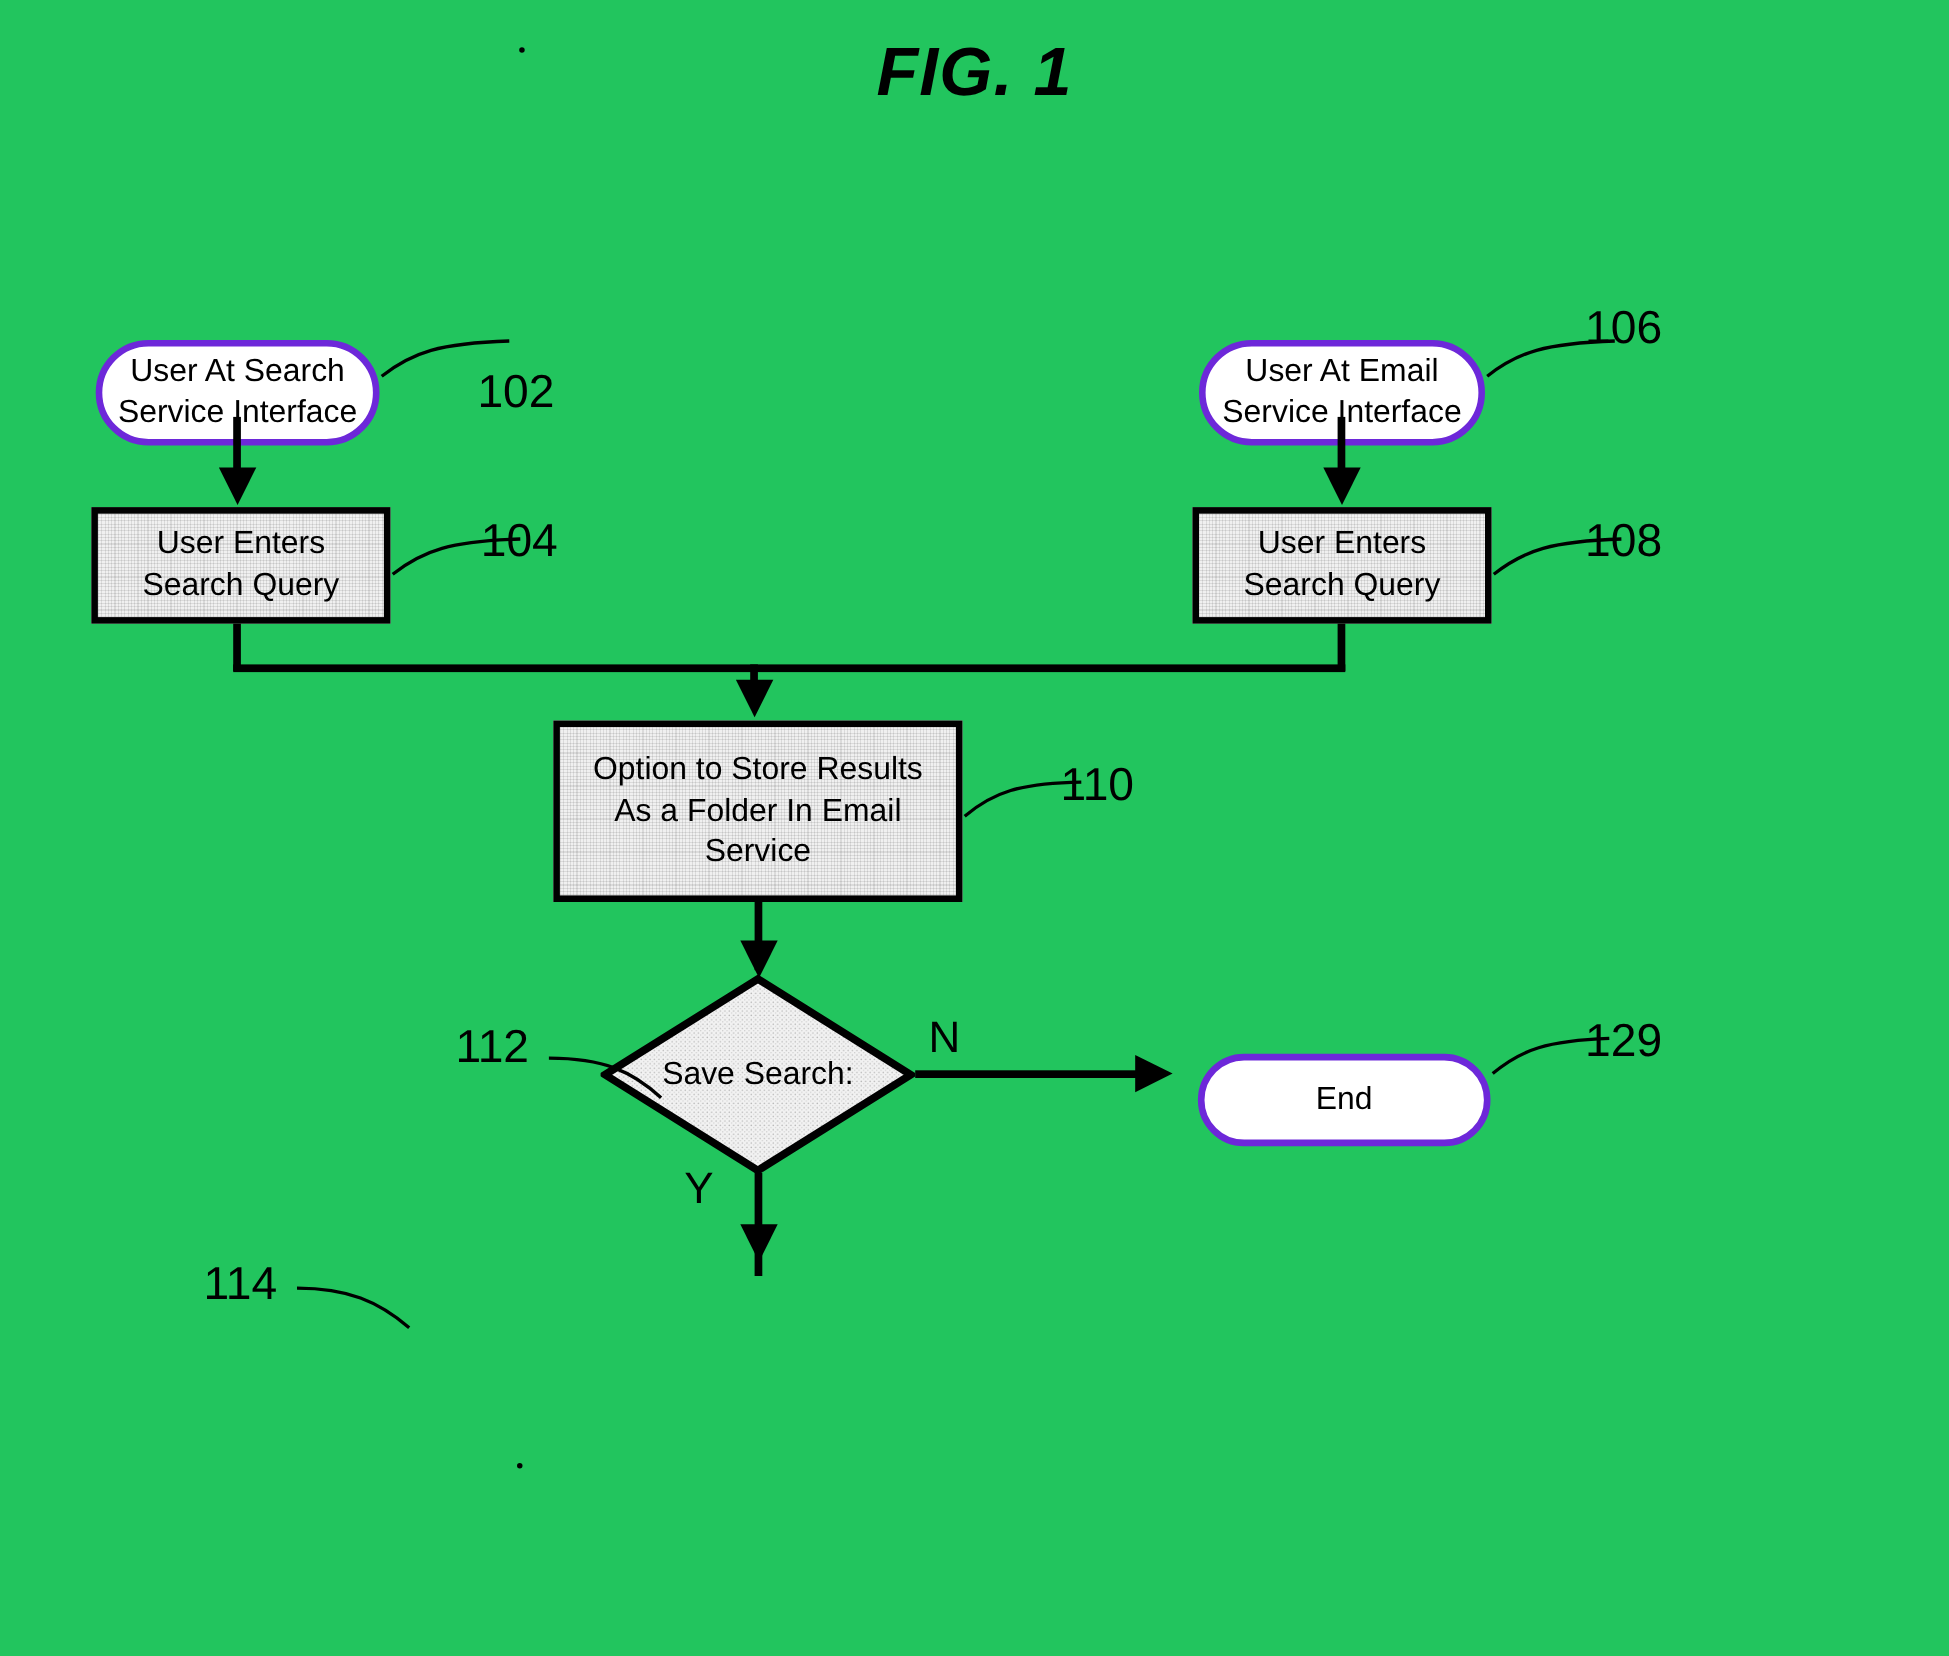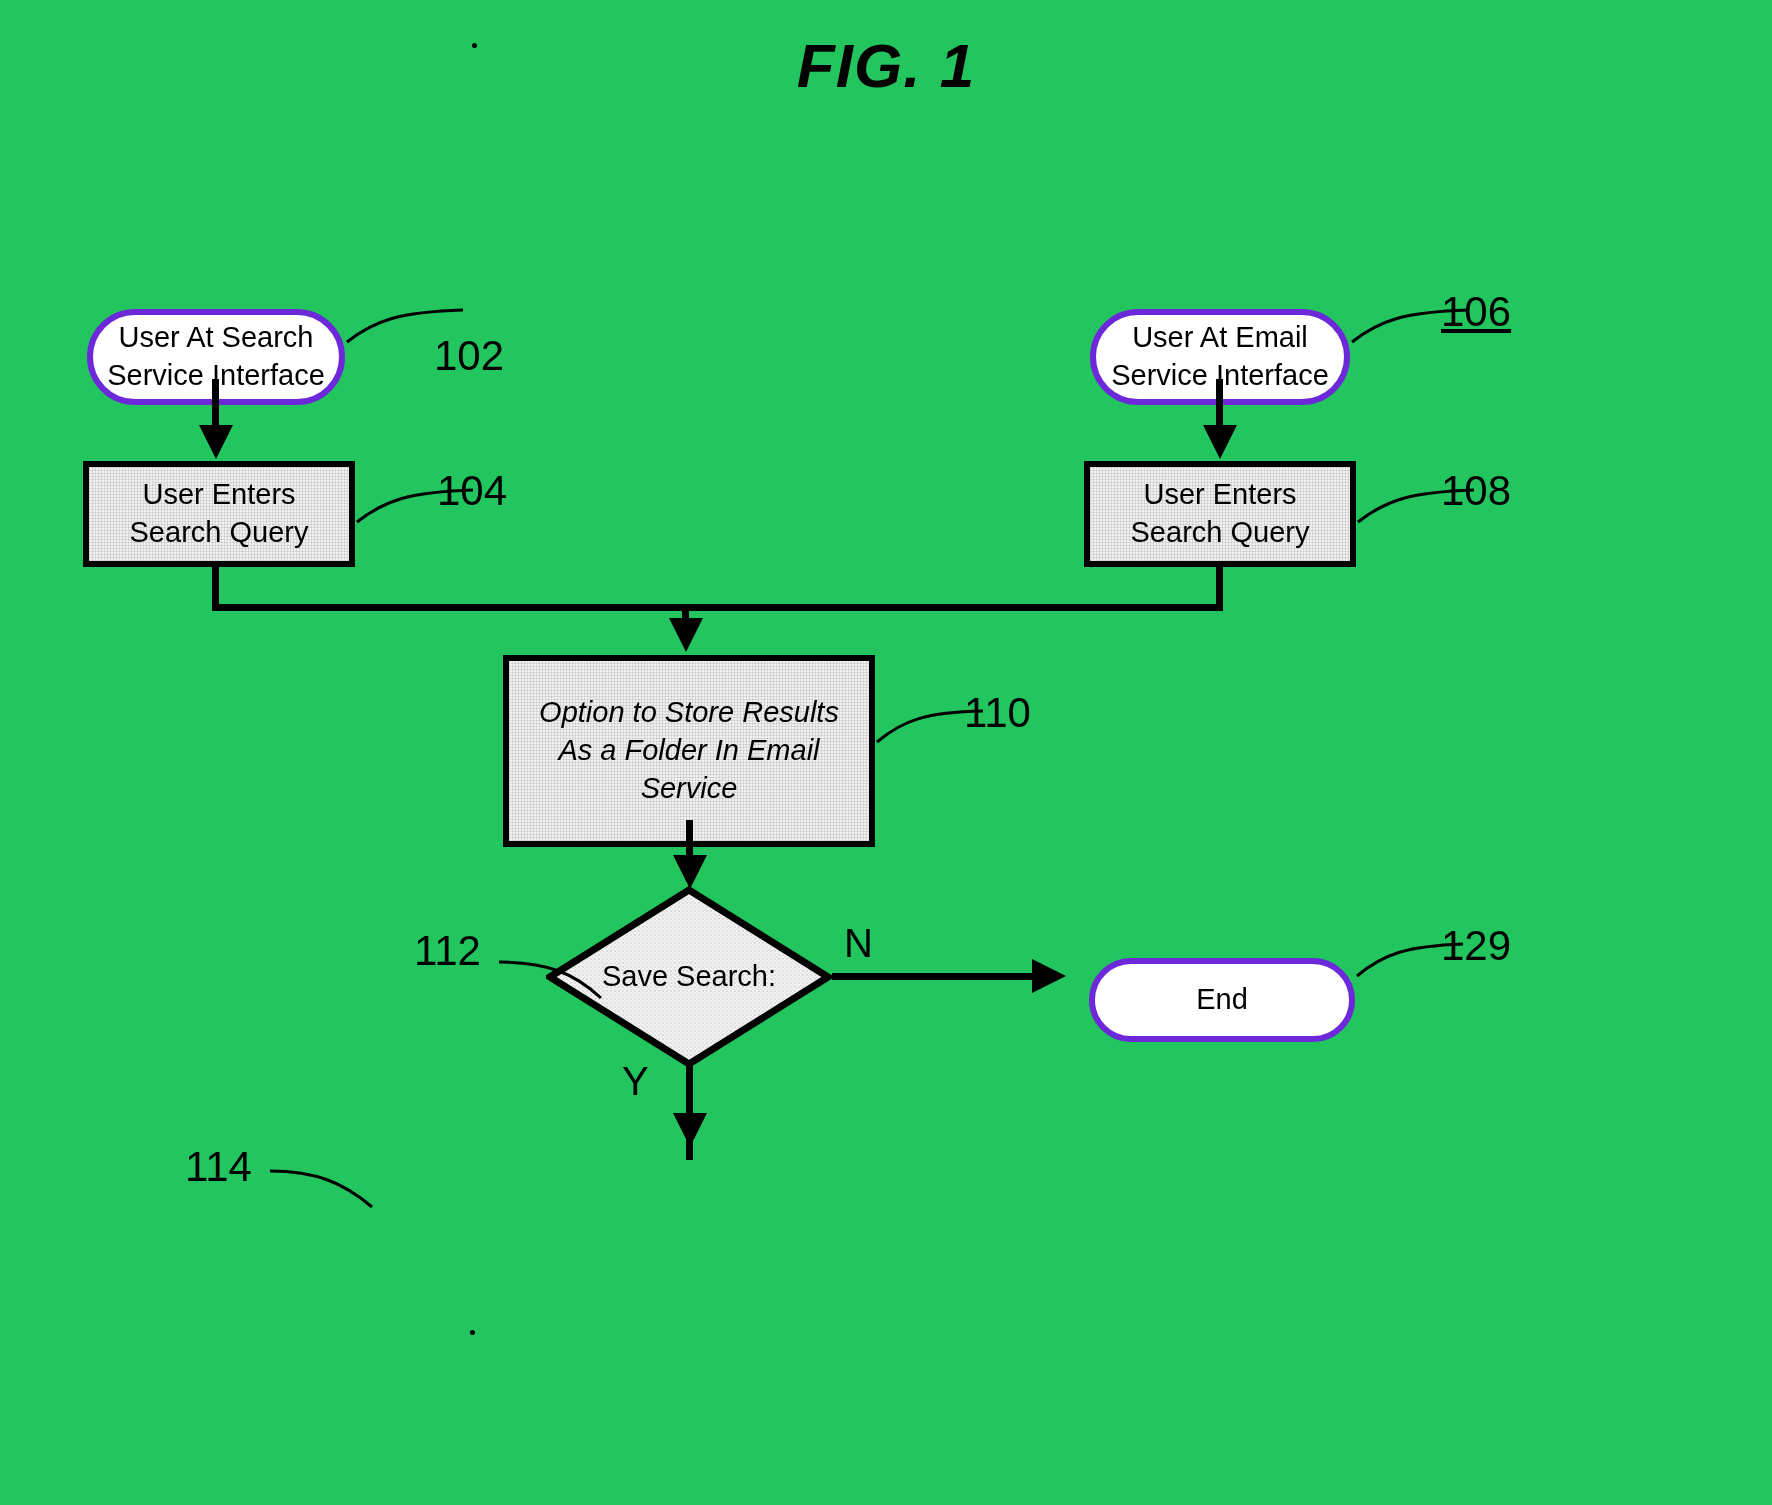--- a/index.html
+++ b/index.html
@@ -159,21 +159,21 @@
 
   <div class="terminator" style="left:1090px; top:283px; width:260px; height:96px;">
     <div class="node-text">User At Email
 Service Interface</div>
   </div>
   <div class="leader" style="left:1350px; top:300px;">
     <svg width="120" height="45" viewBox="0 0 120 45">
       <path d="M2 42 C 30 20, 55 12, 118 10" fill="none" stroke="#000" stroke-width="3"></path>
     </svg>
   </div>
-  <div class="ref-num" style="left:1441px; top:291px;text-decoration:underline;">106</div>
+  <div class="ref-num" style="left:1441px; top:277px;">106</div>
 
   <div class="vline" style="left:1216px; top:379px; height:58px;"></div>
   <div class="arrow-down" style="left:1203px; top:425px;"></div>
 
   <div class="process" style="left:1084px; top:461px; width:272px; height:106px;">
     <div class="node-text">User Enters
 Search Query</div>
   </div>
   <div class="leader" style="left:1356px; top:480px;">
     <svg width="120" height="45" viewBox="0 0 120 45">
@@ -181,21 +181,21 @@
     </svg>
   </div>
   <div class="ref-num" style="left:1441px; top:470px;">108</div>
 
   <div class="vline" style="left:212px; top:567px; height:43px;"></div>
   <div class="vline" style="left:1216px; top:567px; height:43px;"></div>
   <div class="hline" style="left:212px; top:604px; width:1011px;"></div>
   <div class="vline" style="left:682px; top:604px; height:26px;"></div>
   <div class="arrow-down" style="left:669px; top:618px;"></div>
 
-  <div class="process" style="left:503px; top:655px; width:372px; height:192px;font-style:italic;">
+  <div class="process" style="left:503px; top:655px; width:372px; height:165px;">
     <div class="node-text">Option to Store Results
 As a Folder In Email
 Service</div>
   </div>
   <div class="leader" style="left:875px; top:700px;">
     <svg width="110" height="45" viewBox="0 0 110 45">
       <path d="M2 42 C 28 20, 52 12, 108 11" fill="none" stroke="#000" stroke-width="3"></path>
     </svg>
   </div>
   <div class="ref-num" style="left:964px; top:692px;">110</div>

